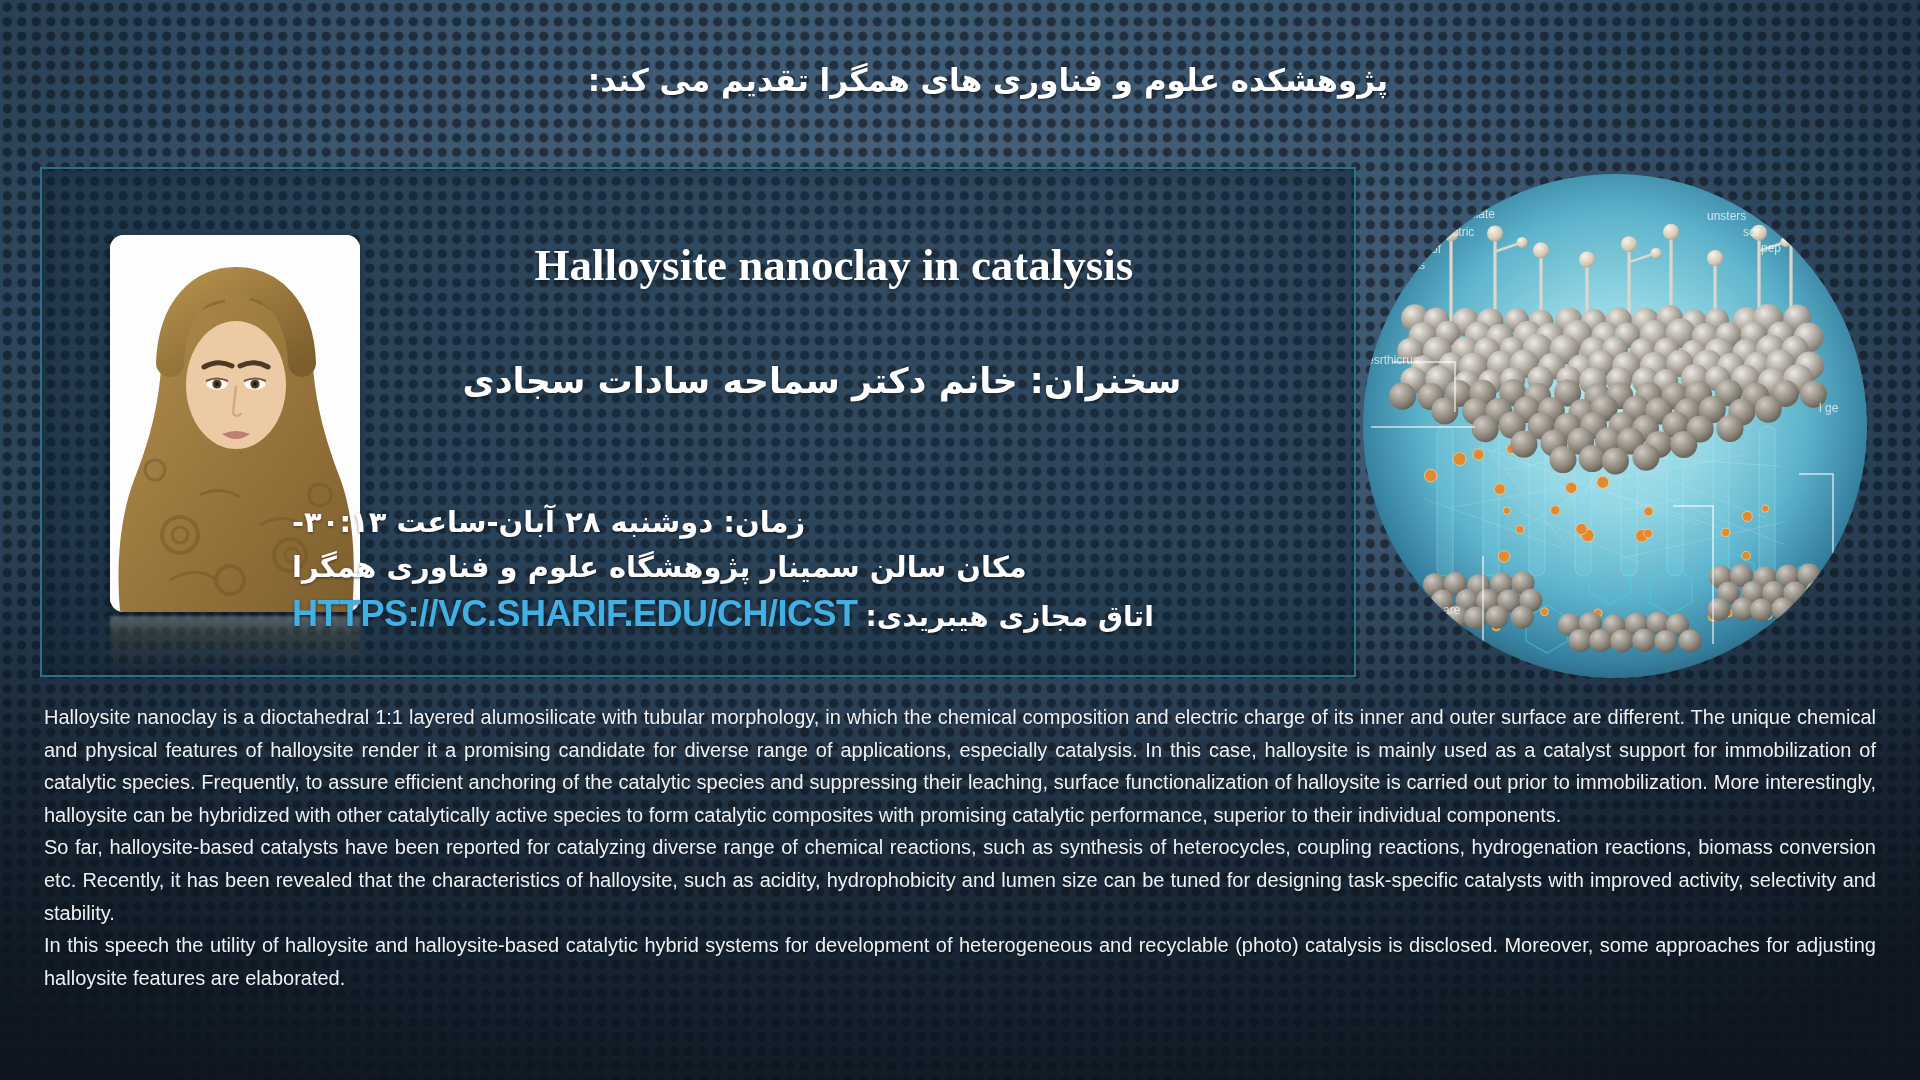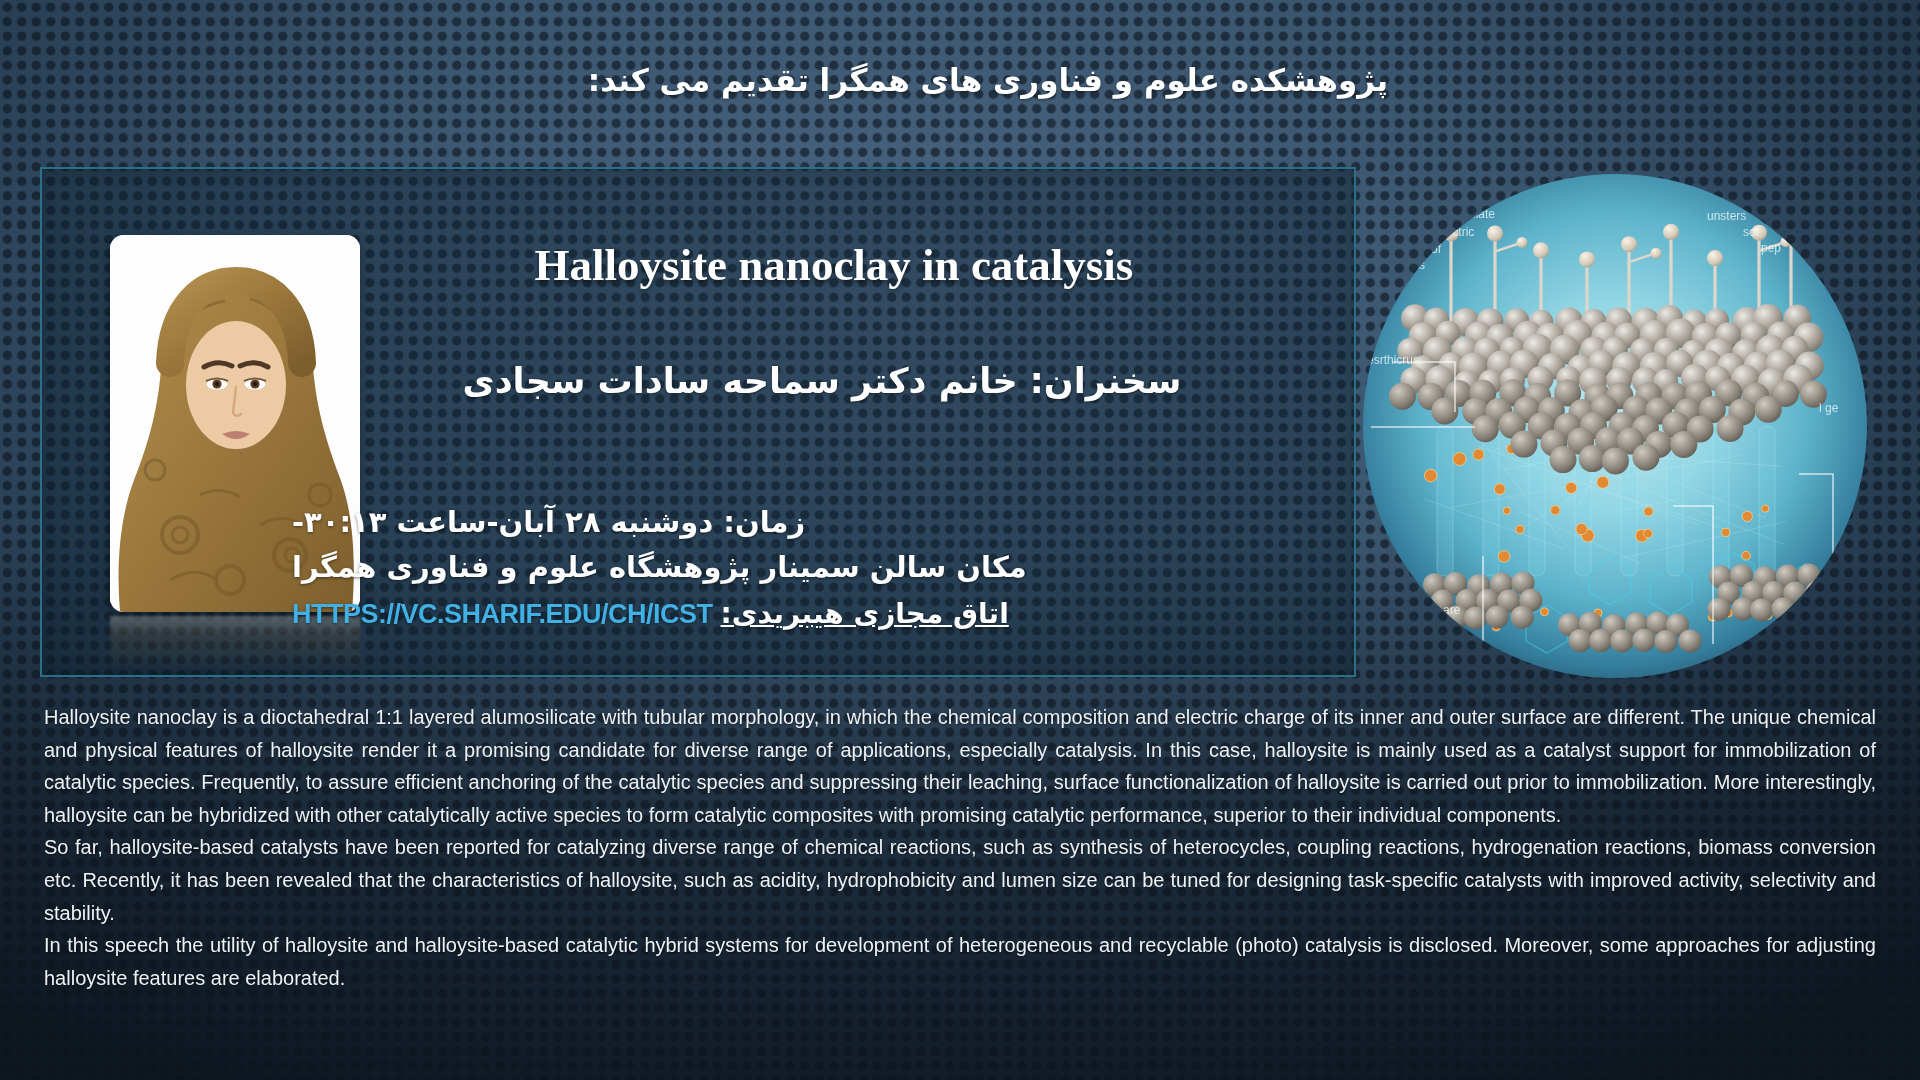--- a/index.html
+++ b/index.html
@@ -48,23 +48,23 @@
     font-size:35px;font-weight:bold;line-height:45px;
     text-shadow:0 1px 3px rgba(0,0,0,.5);
   }
   .when-block{
     position:absolute;top:331px;left:0;width:100%;
     direction:rtl;text-align:left;color:#fdfdfd;
     font-size:29px;font-weight:bold;line-height:45px;
     text-shadow:0 1px 3px rgba(0,0,0,.5);
   }
   .hybrid{font-size:28px;line-height:47px;}
-  .hybrid span{margin-left:8px;text-decoration:underline;}
+  .hybrid span{margin-left:8px;}
   .hybrid a{
-    font-family:"Liberation Sans",sans-serif;font-size:27px;font-weight:bold;
+    font-family:"Liberation Sans",sans-serif;font-size:36px;font-weight:bold;
     color:#41b0e4;text-decoration:none;letter-spacing:-0.5px;
   }
   
   .molecule{
     position:absolute;left:1363px;top:174px;width:504px;height:504px;border-radius:50%;
     background:radial-gradient(circle at 50% 46%,
       #bde9f0 0%, #93d6e4 28%, #5db3cb 52%, #347e9d 70%,
       rgba(30,76,98,0.55) 84%, rgba(22,42,58,0) 99%);
     overflow:hidden;
   }

